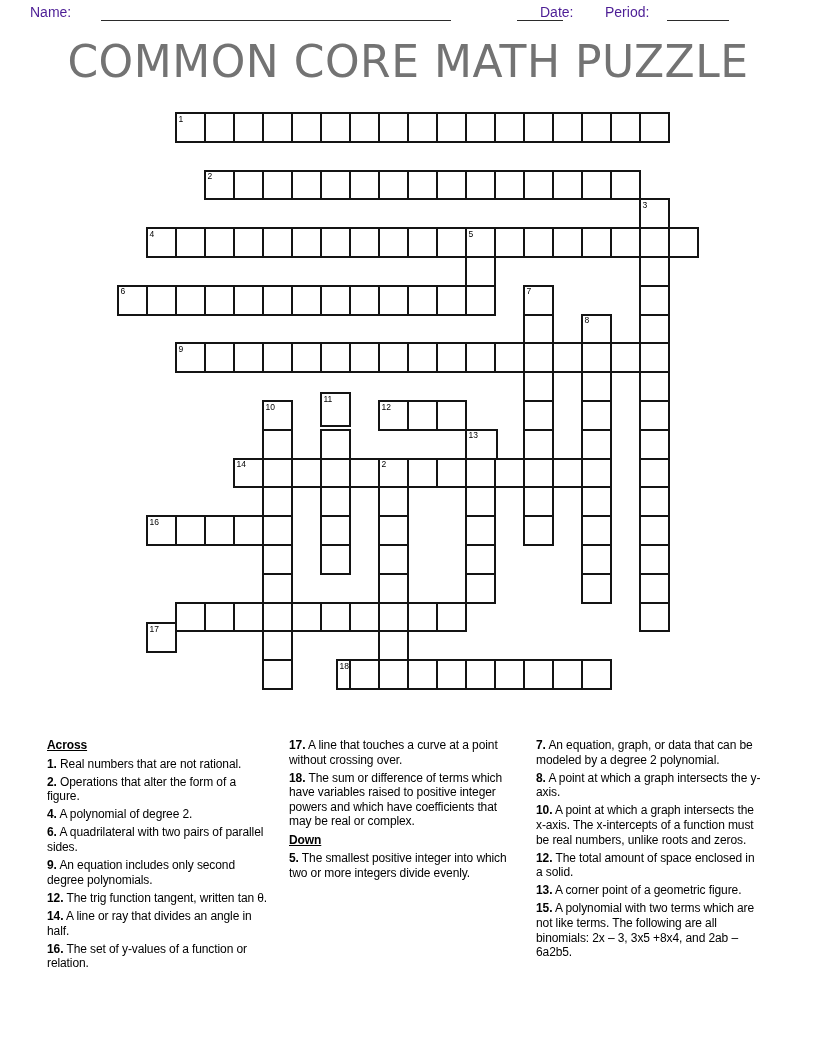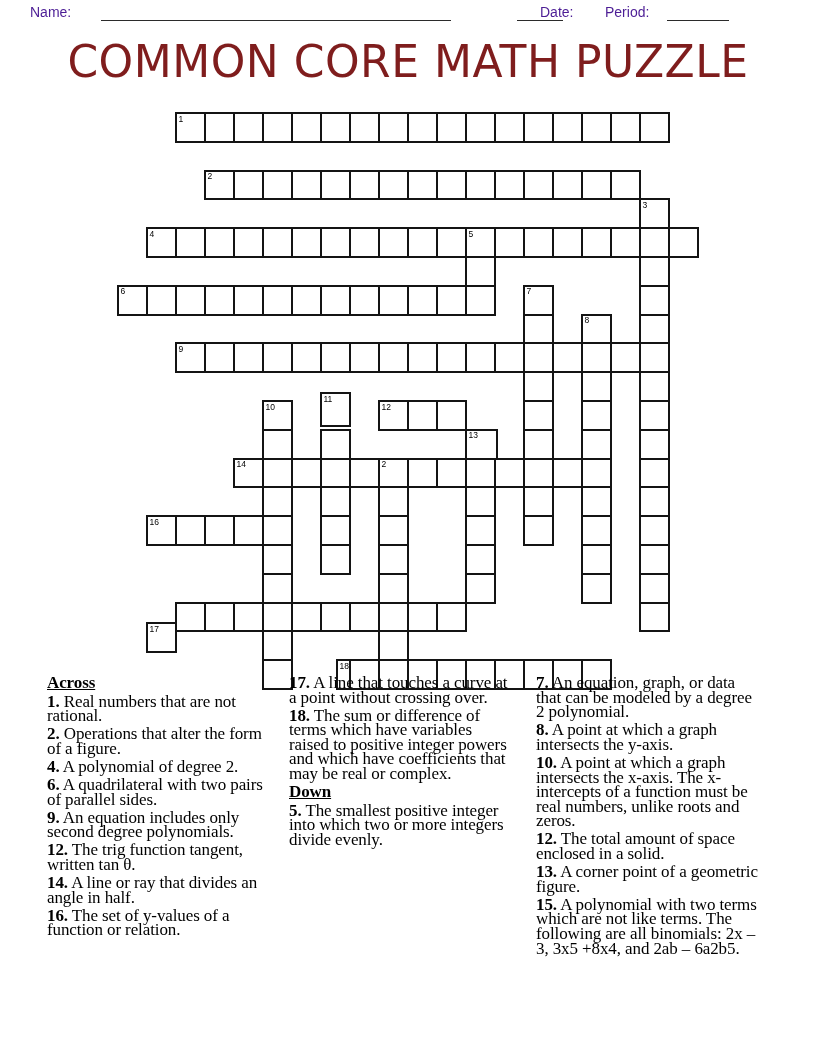--- a/index.html
+++ b/index.html
@@ -13,33 +13,33 @@
   #name-label{left:30px;}
   #name-line{left:101px;width:350px;}
   #date-label{left:505px;margin-left:35px;}
   #date-line{left:517px;width:46px;}
   #period-label{left:605px;}
   #period-line{left:667px;width:62px;}
   
   .title{
     position:absolute;top:36px;left:0;width:100%;text-align:center;
     font-family:"DejaVu Sans",sans-serif;font-size:44px;font-weight:400;
-    letter-spacing:0.5px;color:#7f1d1d;white-space:nowrap;
+    letter-spacing:0.5px;color:#737373;white-space:nowrap;
   }
   
   #grid-layer{position:absolute;left:0;top:0;width:816px;height:700px;}
   .cell{
     position:absolute;box-sizing:border-box;background:#fff;border:2px solid #141414;
   }
   .cell .cnum{
     position:absolute;left:1.5px;top:0.5px;font-size:8.5px;line-height:9px;
     font-family:"Liberation Sans",sans-serif;color:#000;
   }
   
-  .clue-col{position:absolute;top:676px;font-size:17px;line-height:14.6px;letter-spacing:-0.1px;font-family:Liberation Serif, serif;}
+  .clue-col{position:absolute;top:738px;font-size:12px;line-height:14.6px;letter-spacing:-0.1px;}
   #clue-col-1{left:47px;width:224px;}
   #clue-col-2{left:289px;width:226px;}
   #clue-col-3{left:536px;width:227px;}
   .clue-col p{margin:0 0 3.5px 0;}
   .clue-header{font-weight:bold;text-decoration:underline;margin:0 0 4px 0 !important;}
   .clue .num{font-weight:bold;}
 </style>
 </head>
 <body>
 

